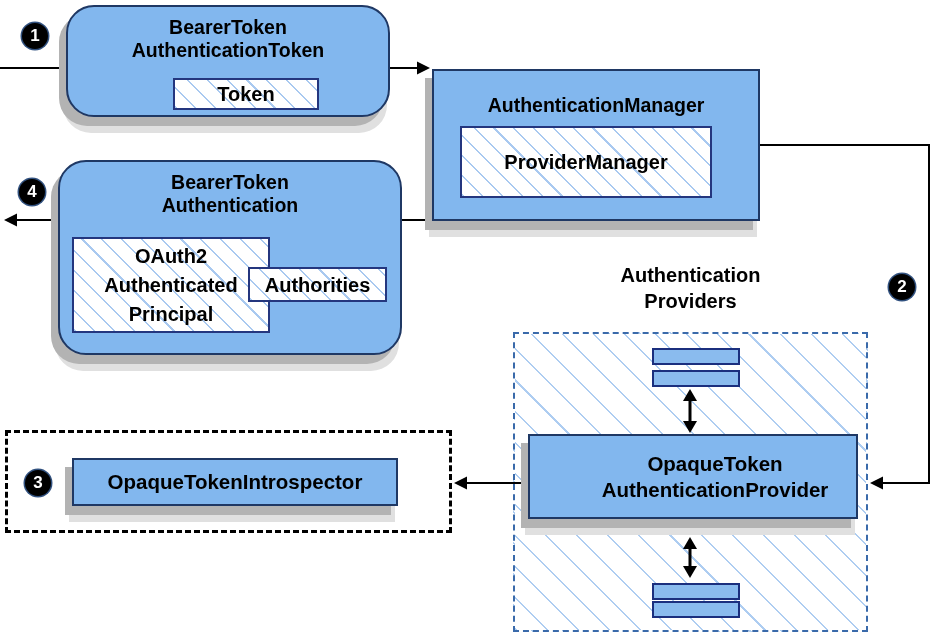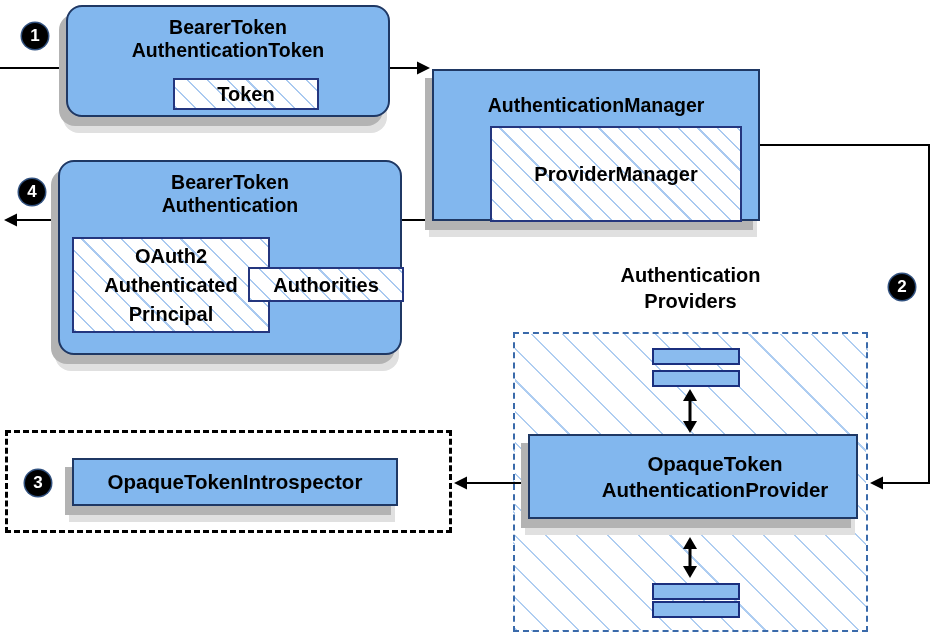--- a/index.html
+++ b/index.html
@@ -9,21 +9,21 @@
   }
   
   #connectors{position:absolute;left:0;top:0;width:932px;height:635px;z-index:2;pointer-events:none;}
 
   
   .node{
     position:absolute;box-sizing:border-box;z-index:3;
     background:#82b7ee;border:2px solid #1f3864;
     text-align:center;font-weight:bold;
   }
-  .rounded{border-radius:16px;}
+  .rounded{border-radius:28px;}
   .shadow{box-shadow:-7px 9px 0 #b3b3b3,-3px 16px 0 #e0e0e0;}
   .node-label{
     display:block;font-size:19.5px;line-height:23px;white-space:pre-line;font-weight:bold;
   }
   .pt10{padding-top:9px;}
   .pt22{padding-top:23px;}
 
   
   .chip{
     position:absolute;box-sizing:border-box;z-index:4;
@@ -118,34 +118,34 @@
     <span class="node-label">BearerToken
 AuthenticationToken</span>
   </div>
   <div class="chip" style="left:152px;top:78px;width:146px;height:32px;margin-left:21px;">
     <span>Token</span>
   </div>
 
   <div class="node shadow pt22" style="left:432px;top:69px;width:328px;height:152px;">
     <span class="node-label">AuthenticationManager</span>
   </div>
-  <div class="chip" style="left:490px;top:126px;width:252px;height:96px;">
+  <div class="chip" style="left:460px;top:126px;width:252px;height:72px;">
     <span>ProviderManager</span>
   </div>
 
   <div class="node rounded shadow pt10" style="left:58px;top:160px;width:344px;height:195px;">
     <span class="node-label">BearerToken
 Authentication</span>
   </div>
   <div class="chip" style="left:72px;top:237px;width:198px;height:96px;line-height:29px;">
     <span>OAuth2
 Authenticated
 Principal</span>
   </div>
-  <div class="chip" style="left:248px;top:267px;width:156px;height:35px;">
+  <div class="chip" style="left:248px;top:267px;width:139px;height:35px;">
     <span>Authorities</span>
   </div>
 
   <div class="mini-rect" style="left:652px;top:348px;"></div>
   <div class="mini-rect" style="left:652px;top:370px;"></div>
   <div class="mini-rect" style="left:652px;top:583px;"></div>
   <div class="mini-rect" style="left:652px;top:601px;"></div>
 
   <div class="leaf shadow" style="left:528px;top:434px;width:330px;height:85px;padding-left:44px;">
     <span>OpaqueToken

